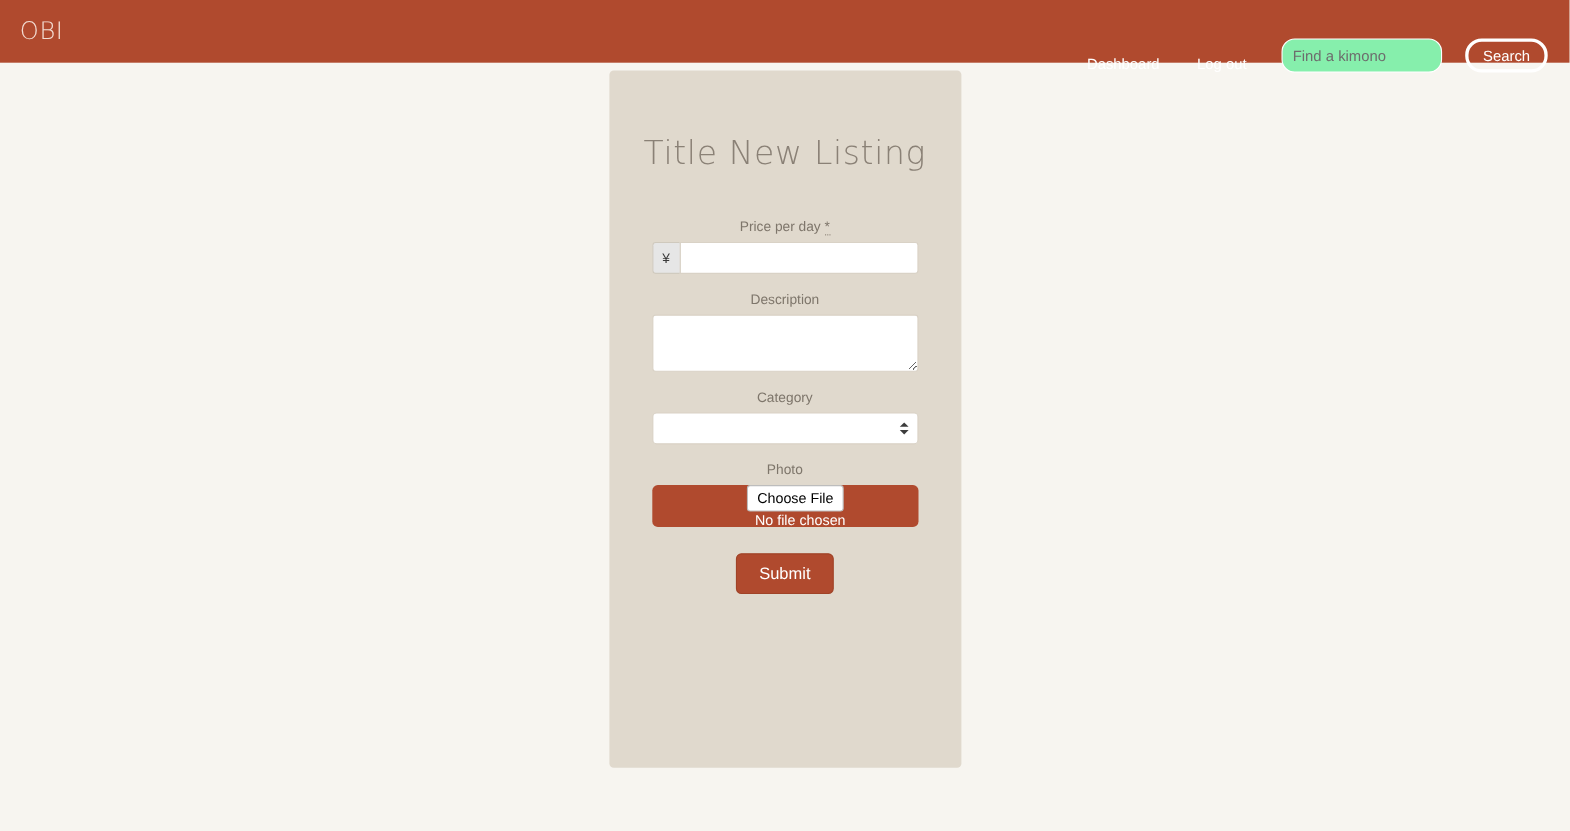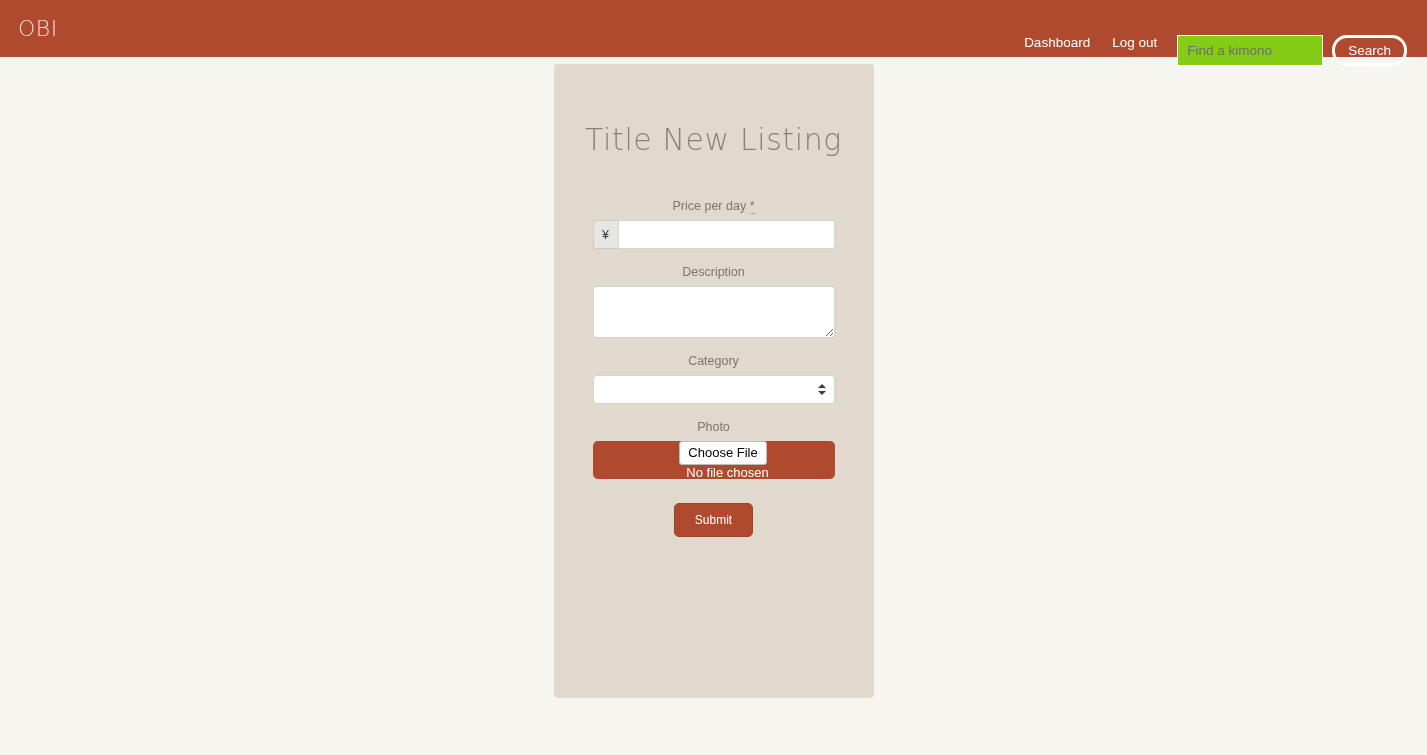--- a/index.html
+++ b/index.html
@@ -29,37 +29,37 @@
     font-size: 22px;
     font-weight: 300;
     letter-spacing: 0.5px;
     font-family: "DejaVu Sans", sans-serif;
     line-height: 1;
     user-select: none;
   }
   .nav-right {
     margin-left: auto;
     display: flex;
-    align-items: flex-start;
-    gap: 0;
+    align-items: flex-end;
+    gap: 12px;
     margin-top: 44px;
   }
   .nav-link {
     color: #ffffff;
     font-size: 13.5px;
     text-decoration: none;
     padding: 0 11px;
     white-space: nowrap;
   }
   .search-input {
     width: 146px;
     height: 31px;
     border: 1px solid #ffffff;
-    border-radius: 0;
-    background: #84cc16;
+    border-radius: 12px;
+    background: #86efac;
     color: #333;
     font-size: 13.5px;
     padding: 0 9px;
     margin-left: 9px;
     outline: none;
     font-family: "Liberation Sans", sans-serif;
   }
   .search-input::placeholder {
     color: #6d6d6d;
     opacity: 1;
@@ -250,21 +250,21 @@
 
   .submit-row {
     text-align: center;
     margin-top: 24px;
   }
   .submit-button {
     background: #b04a2e;
     border: 1px solid #a04327;
     border-radius: 5px;
     color: #ffffff;
-    font-size: 12px;
+    font-size: 15px;
     padding: 9px 20px;
     cursor: pointer;
     font-family: "Liberation Sans", sans-serif;
   }
 </style>
 </head>
 <body>
 
 <div class="navbar">
   <div class="brand">OBI</div>

